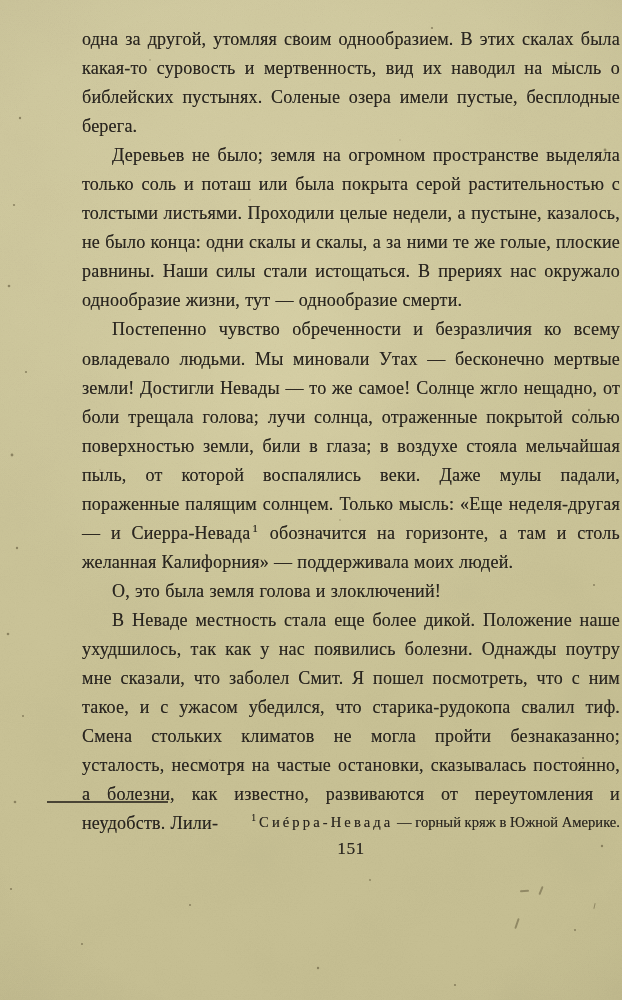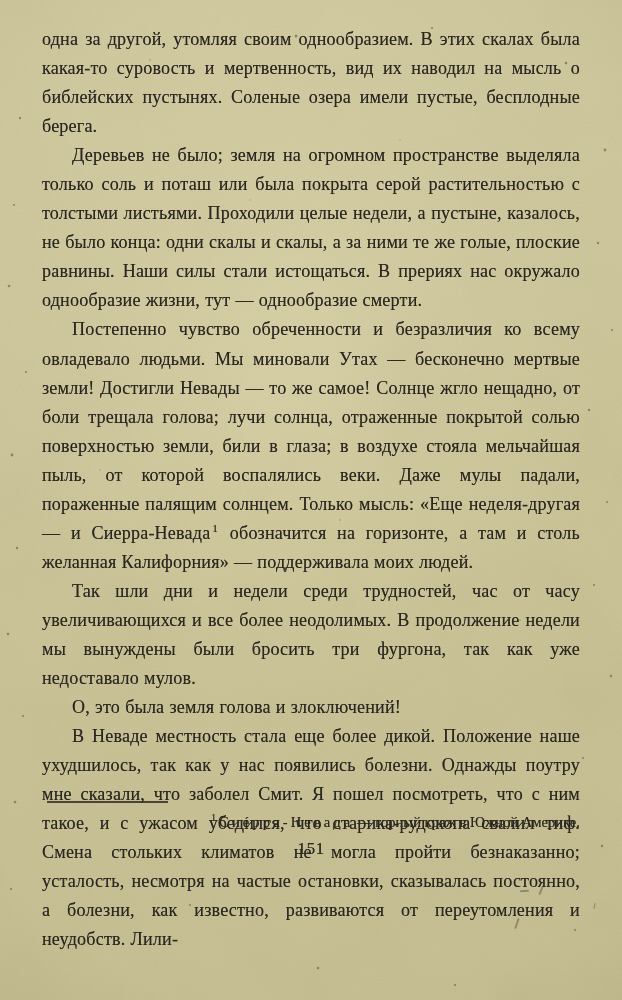--- a/index.html
+++ b/index.html
@@ -59,20 +59,21 @@
     line-height: 29.05px;
     letter-spacing: 0.18px;
     word-spacing: 0.4px;
     color: #2a2620;
   }
   p.para.cont { text-indent: 0; }
 
   
   .textblock, .footnote, .folio {
     text-shadow: 0 0 0.55px rgba(42,38,32,0.55);
+    margin-left: 40px;
   }
 
   sup.fnmark {
     font-size: 0.62em;
     vertical-align: super;
     line-height: 0;
     padding-left: 2px;
     padding-right: 1px;
   }
 
@@ -205,21 +206,20 @@
   </div>
 
   <div class="textblock">
 
     <p class="para cont">одна за другой, утомляя своим однообразием. В этих скалах была какая-то суровость и мертвенность, вид их наводил на мысль о библейских пустынях. Соленые озера имели пустые, бесплодные берега.</p>
 
     <p class="para">Деревьев не было; земля на огромном пространстве выделяла только соль и поташ или была покрыта серой растительностью с толстыми листьями. Проходили целые недели, а пустыне, казалось, не было конца: одни скалы и скалы, а за ними те же голые, плоские равнины. Наши силы стали истощаться. В прериях нас окружало однообразие жизни, тут — однообразие смерти.</p>
 
     <p class="para"><span>Постепенно чувство обреченности и безразличия ко всему овладевало людьми. Мы миновали Утах — бесконечно мертвые земли! Достигли Невады — то же самое! Солнце жгло нещадно, от боли трещала голова; лучи солнца, отраженные покрытой солью поверхностью земли, били в глаза; в воздухе стояла мельчайшая пыль, от которой воспалялись веки. Даже мулы падали, пораженные палящим солнцем. Только мысль: «Еще неделя-другая — и Сиерра-Невада</span><sup class="fnmark">1</sup><span> обозначится на горизонте, а там и столь желанная Калифорния» — поддерживала моих людей.</span></p>
 
-    <p class="para">Так шли дни и недели среди трудностей, час от часу увеличивающихся и все более неодолимых. В продолжение недели мы вынуждены были бросить три фургона, так как уже недоставало мулов.</p>
 
     <p class="para">О, это была земля голова и злоключений!</p>
 
     <p class="para">В Неваде местность стала еще более дикой. Положение наше ухудшилось, так как у нас появились болезни. Однажды поутру мне сказали, что заболел Смит. Я пошел посмотреть, что с ним такое, и с ужасом убедился, что старика-рудокопа свалил тиф. Смена стольких климатов не могла пройти безнаказанно; усталость, несмотря на частые остановки, сказывалась постоянно, а болезни, как известно, развиваются от переутомления и неудобств. Лили-</p>
   </div>
 
   <div class="fnrule"></div>
 
   <div class="footnote"><sup>1</sup><span class="sp">Сиéрра-Невада</span><span> — </span><span>горный кряж в Южной Америке.</span></div>
 

